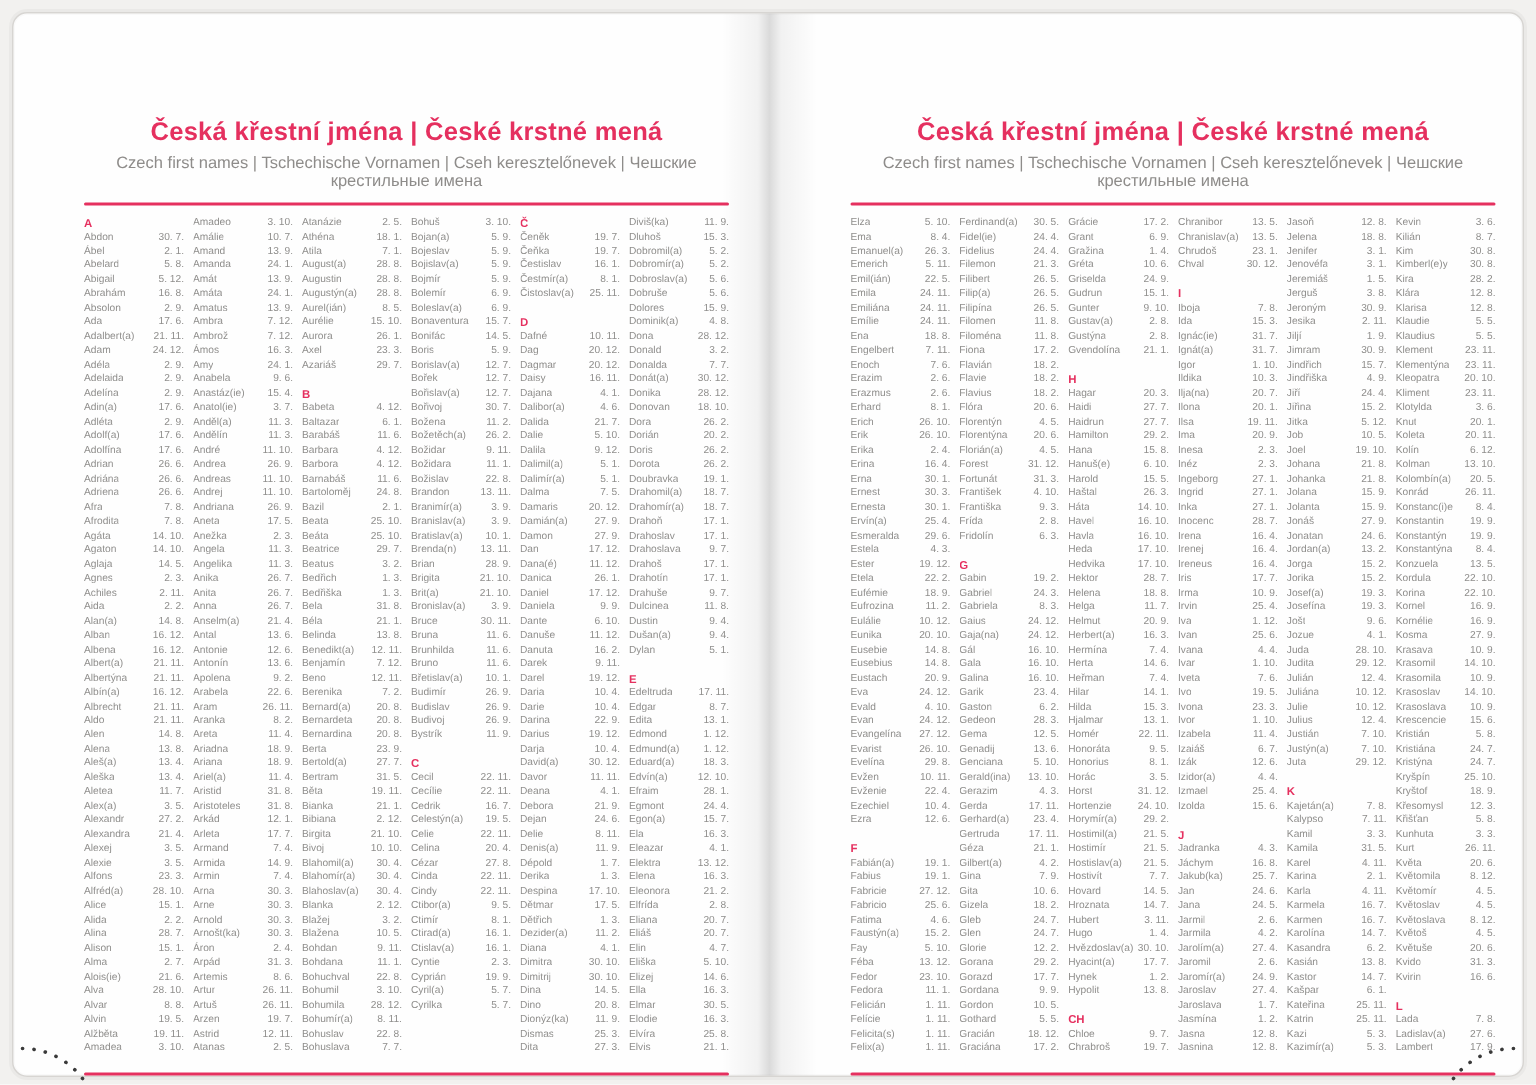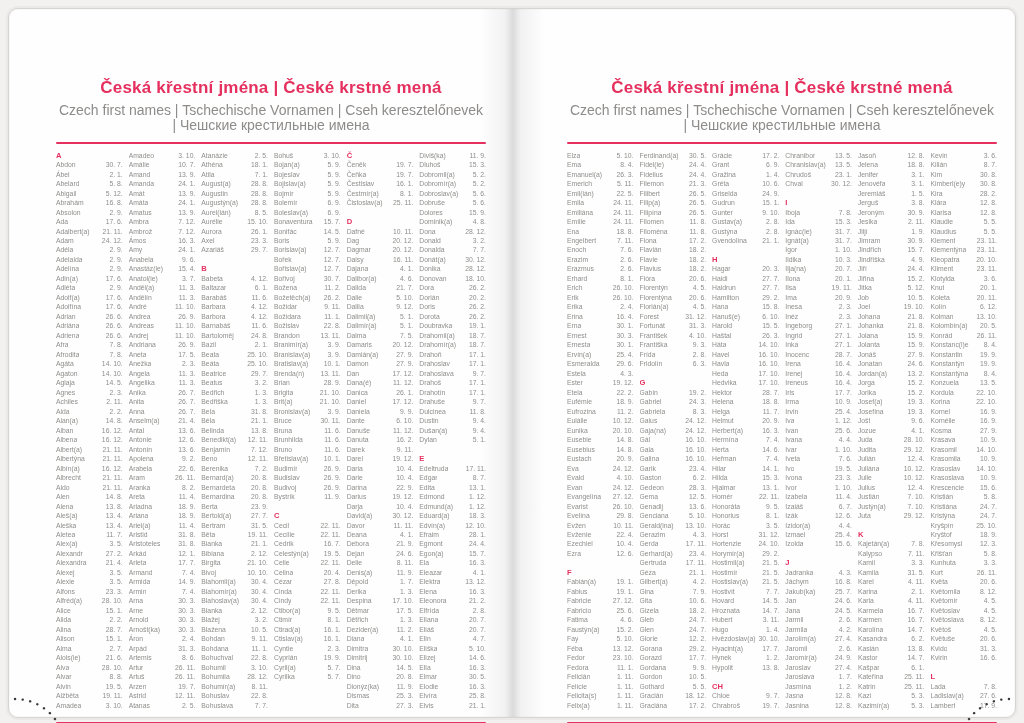--- a/index.html
+++ b/index.html
@@ -29,21 +29,21 @@
   }
   .page-content{width:430px;margin:0 auto;}
   .page.left .page-content{margin-left:47px;}
   .page.right .page-content{margin-left:55px;}
   .ttl{
     text-align:center;color:var(--accent);
     font-size:17px;font-weight:bold;letter-spacing:0.2px;line-height:1.05;
   }
   .sub{
     text-align:center;color:#8e8c8a;
-    font-size:14px;margin-top:6px;line-height:1.1;
+    font-size:11px;margin-top:6px;line-height:1.1;
   }
   .rule{height:2px;background:var(--accent);margin-top:8px;border-radius:1px;}
   .rule.bottom{margin-top:11px;}
   .cols{
     display:grid;grid-template-columns:repeat(6,1fr);
     column-gap:6px;margin-top:7px;height:560px;overflow:hidden;
   }
   .col{display:flex;flex-direction:column;}
   .row{
     height:9.49px;line-height:9.49px;flex:0 0 9.49px;

